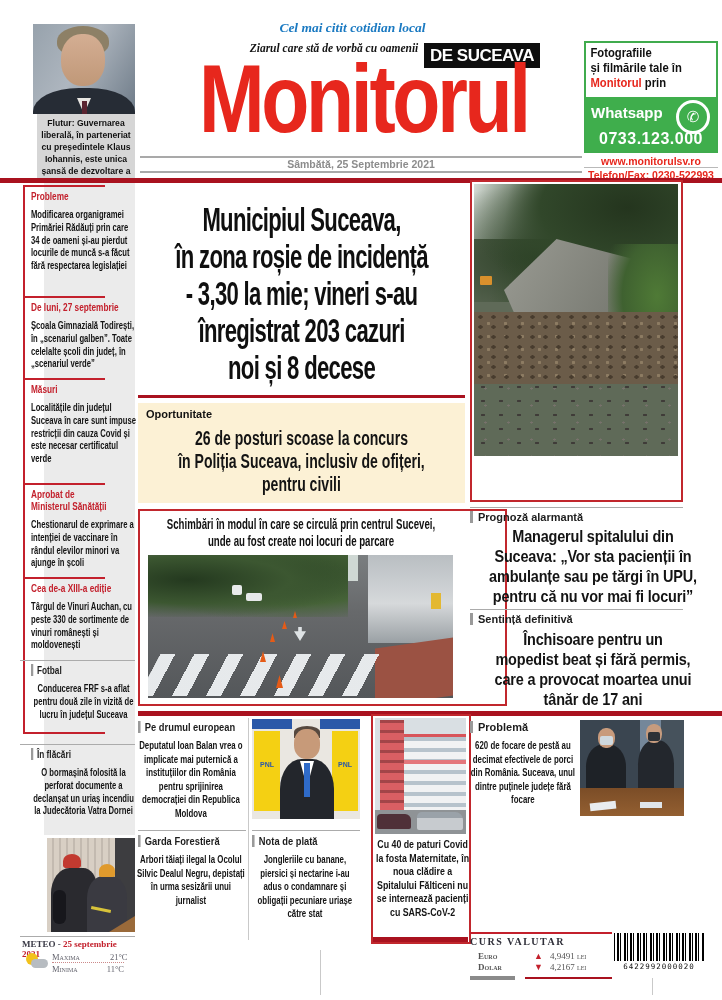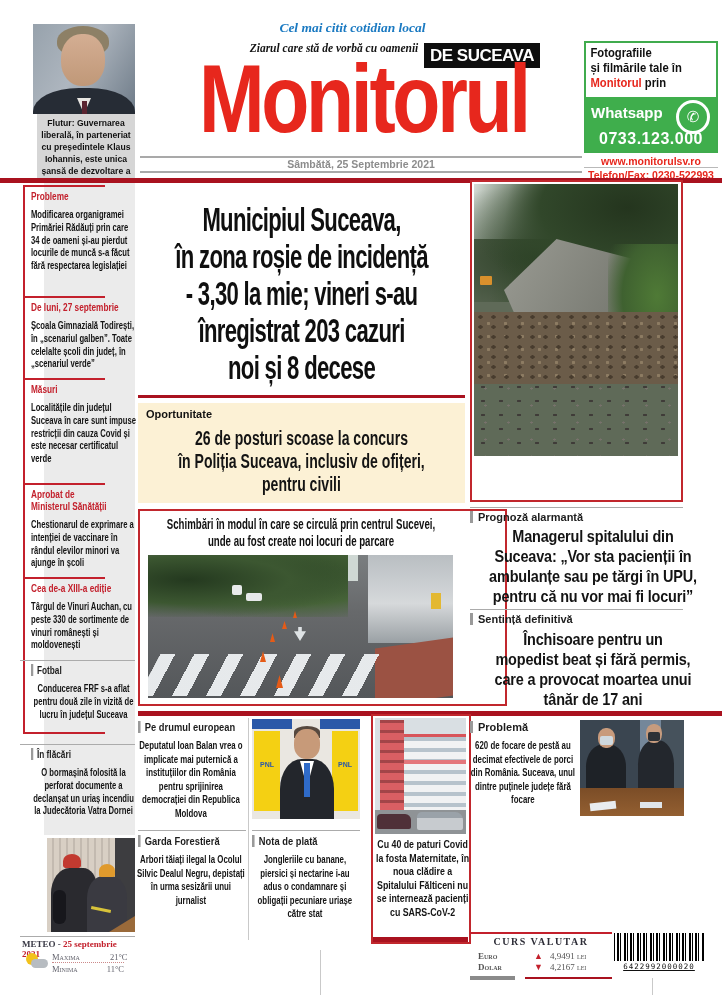--- a/index.html
+++ b/index.html
@@ -29,21 +29,21 @@
   .h-alun  { font-size:13.2px; line-height:17px; font-weight:bold; color:#fff; }
 
   
   .side-cond { width:140px; transform:scaleX(0.75); transform-origin:0 0; }
   .side-label-gap { margin-bottom:7px; }
   .side-text { font-weight:bold; font-size:10.2px; line-height:12.8px; color:#131313; }
   .body-cond { transform:scaleX(0.695); transform-origin:0 0; width:158px; }
   .body-text { font-weight:bold; font-size:11.3px; line-height:13.5px; color:#141414; }
 
   .serif { font-family:"Liberation Serif", serif; }
-  .mono  { font-family:"DejaVu Sans Mono", monospace;text-decoration:underline; }
+  .mono  { font-family:"DejaVu Sans Mono", monospace; }
   .nowrap { white-space:nowrap; }
 
   
   .logo { font-weight:bold; color:#e7271d; font-size:96px; line-height:98px; letter-spacing:-4px;
           text-align:center; transform:scaleX(0.82); transform-origin:0 0; width:540px; }
   .badge { background:#0e0e0e; color:#fff; font-weight:bold; font-size:17px; line-height:25px;
            padding:0 6px; letter-spacing:-0.5px; }
   .wa-box { border:2px solid #40ab4d; box-sizing:border-box; background:#fff; }
   .wa-line { font-weight:bold; font-size:12.5px; line-height:15px; color:#101010; }
   .wa-green { background:#3fae4c; }
@@ -54,21 +54,21 @@
               font-weight:bold; font-size:10.5px; line-height:13px; text-align:center; }
 
   .corona-bar { background:#a9121f; color:#fff; font-weight:bold; font-size:11px;
                 line-height:15px; padding-left:7px; box-sizing:border-box; }
 
   .meteo-title { font-family:"Liberation Serif", serif; font-weight:bold; font-size:9px; }
   .meteo-row { font-family:"Liberation Serif", serif; font-variant:small-caps; font-size:8.5px;
                color:#63636d; display:flex; justify-content:space-between; width:72px; }
 
   .curs-title { font-family:"Liberation Serif", serif; font-weight:bold; font-size:10px;
-                letter-spacing:1.5px; color:#2e2e38; text-align:center; }
+                letter-spacing:1.5px; color:#2e2e38; text-align:left; }
   .curs-row { font-family:"Liberation Serif", serif; font-variant:small-caps; font-size:9px; color:#555; }
 
   .barcode-bars { height:28px;
     background:repeating-linear-gradient(90deg,#000 0 1px,#fff 1px 3px,#000 3px 5px,#fff 5px 6px,
       #000 6px 7px,#fff 7px 10px,#000 10px 12px,#fff 12px 13px); }
 
   
   .ph { overflow:hidden; }
 </style>
 </head>

